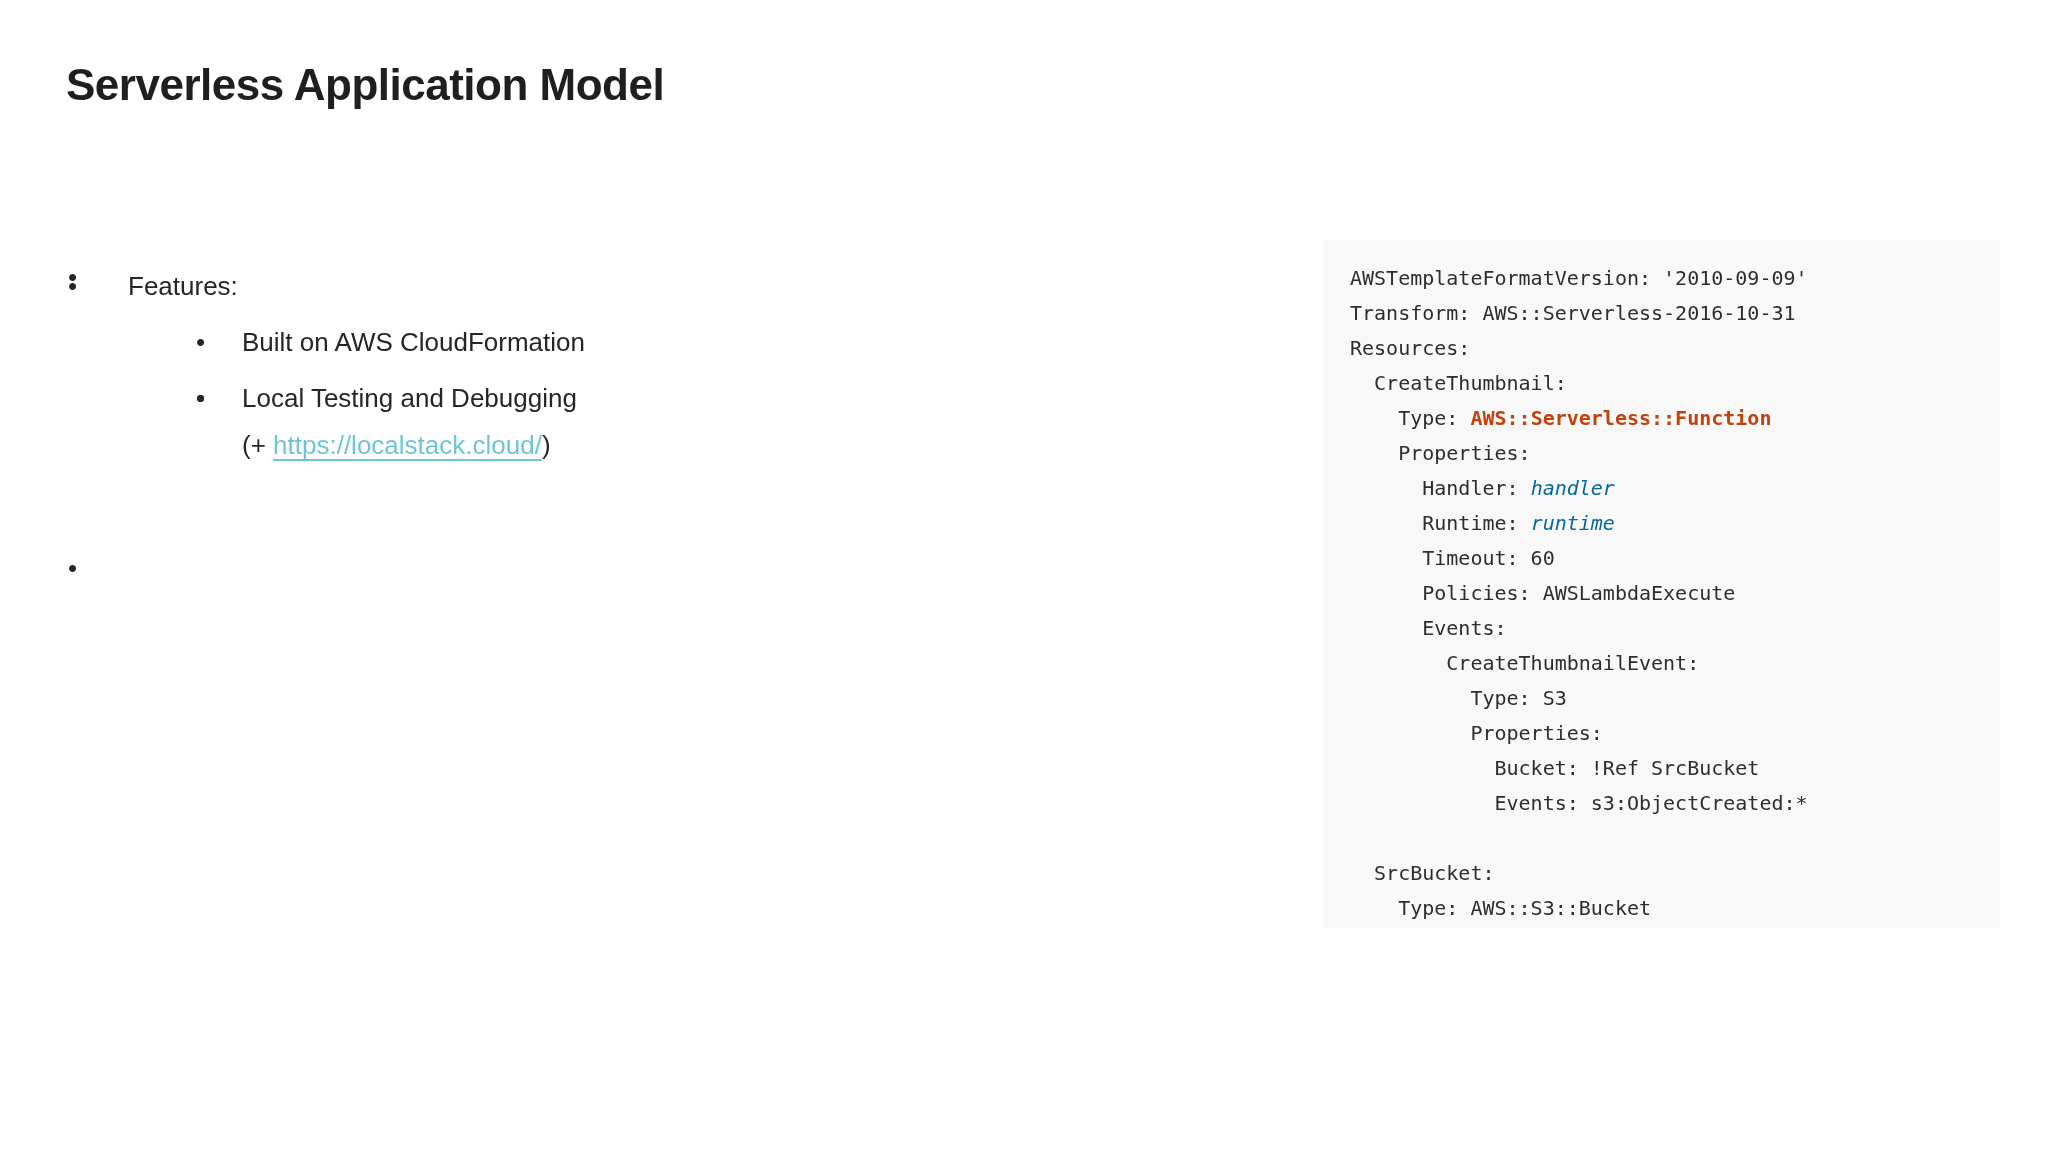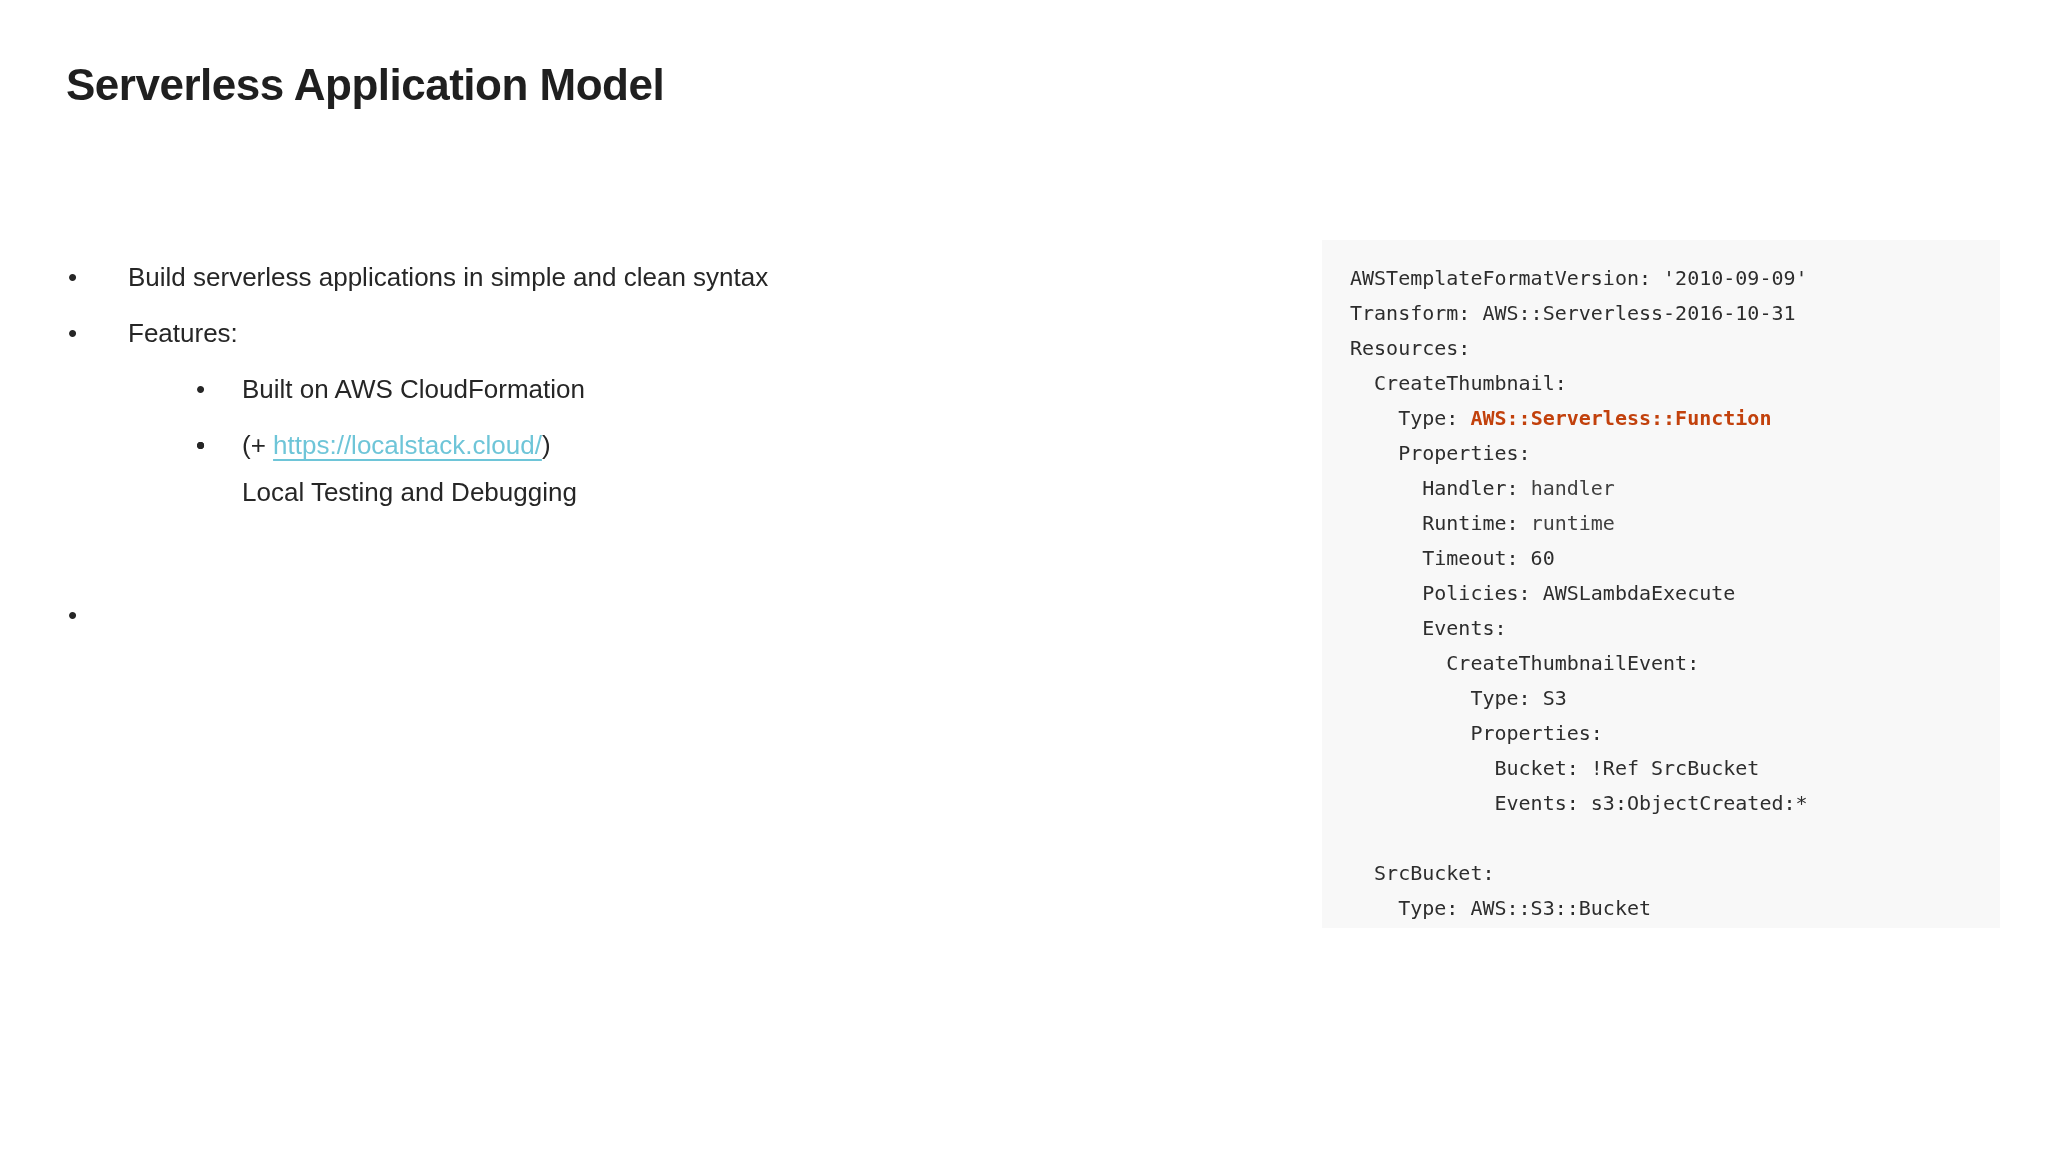--- a/index.html
+++ b/index.html
@@ -71,51 +71,50 @@
     margin: 0;
     padding: 21px 0 0 28px;
     font-family: "DejaVu Sans Mono", monospace;
     font-size: 20px;
     line-height: 35px;
     color: #2d2d2d;
     white-space: pre;
   }
   .code-line { height: 35px; }
   .tok-blue { color: #c2410c; font-weight: bold; }
-  .tok-red  { color: #404040; }
+  .tok-red  { color: #0369a1; font-style: italic; }
 </style>
 </head>
 <body>
 
 <div class="slide">
   <h1 class="title">Serverless Application Model</h1>
 
   <div class="bullets" id="bullets">
       <div class="li level1">
         <span class="bullet">•</span>
-        <div class="line"><span>Build serverless applications in simple and clean syntax</span></div>
       </div>
       <div class="li level1">
         <span class="bullet">•</span>
         <div class="line"><span>Features:</span></div>
       </div>
       <div class="li level2">
         <span class="bullet">•</span>
         <div class="line"><span>Built on AWS CloudFormation</span></div>
       </div>
       <div class="li level2">
         <span class="bullet">•</span>
       </div>
       <div class="li level2">
         <span class="bullet">•</span>
       </div>
       <div class="li level2">
         <span class="bullet">•</span>
+        <div class="line"><span>Local Testing and Debugging</span></div>
         <div class="line"><span>(+ </span><a class="link" href="#">https://localstack.cloud/</a><span>)</span></div>
-        <div class="line"><span>Local Testing and Debugging</span></div>
       </div>
       <div class="li level1 spacer">
         <span class="bullet">•</span>
       </div>
     </div>
 
   <div class="code-panel">
     <pre class="code" id="code"><div class="code-line"><span>AWSTemplateFormatVersion: '2010-09-09'</span></div><div class="code-line"><span>Transform: AWS::Serverless-2016-10-31</span></div><div class="code-line"><span>Resources:</span></div><div class="code-line"><span>  CreateThumbnail:</span></div><div class="code-line"><span>    Type: </span><span class="tok-blue">AWS::Serverless::Function</span></div><div class="code-line"><span>    Properties:</span></div><div class="code-line"><span>      Handler: </span><span class="tok-red">handler</span></div><div class="code-line"><span>      Runtime: </span><span class="tok-red">runtime</span></div><div class="code-line"><span>      Timeout: 60</span></div><div class="code-line"><span>      Policies: AWSLambdaExecute</span></div><div class="code-line"><span>      Events:</span></div><div class="code-line"><span>        CreateThumbnailEvent:</span></div><div class="code-line"><span>          Type: S3</span></div><div class="code-line"><span>          Properties:</span></div><div class="code-line"><span>            Bucket: !Ref SrcBucket</span></div><div class="code-line"><span>            Events: s3:ObjectCreated:*</span></div><div class="code-line">&nbsp;</div><div class="code-line"><span>  SrcBucket:</span></div><div class="code-line"><span>    Type: AWS::S3::Bucket</span></div></pre>
   </div>
 </div>

